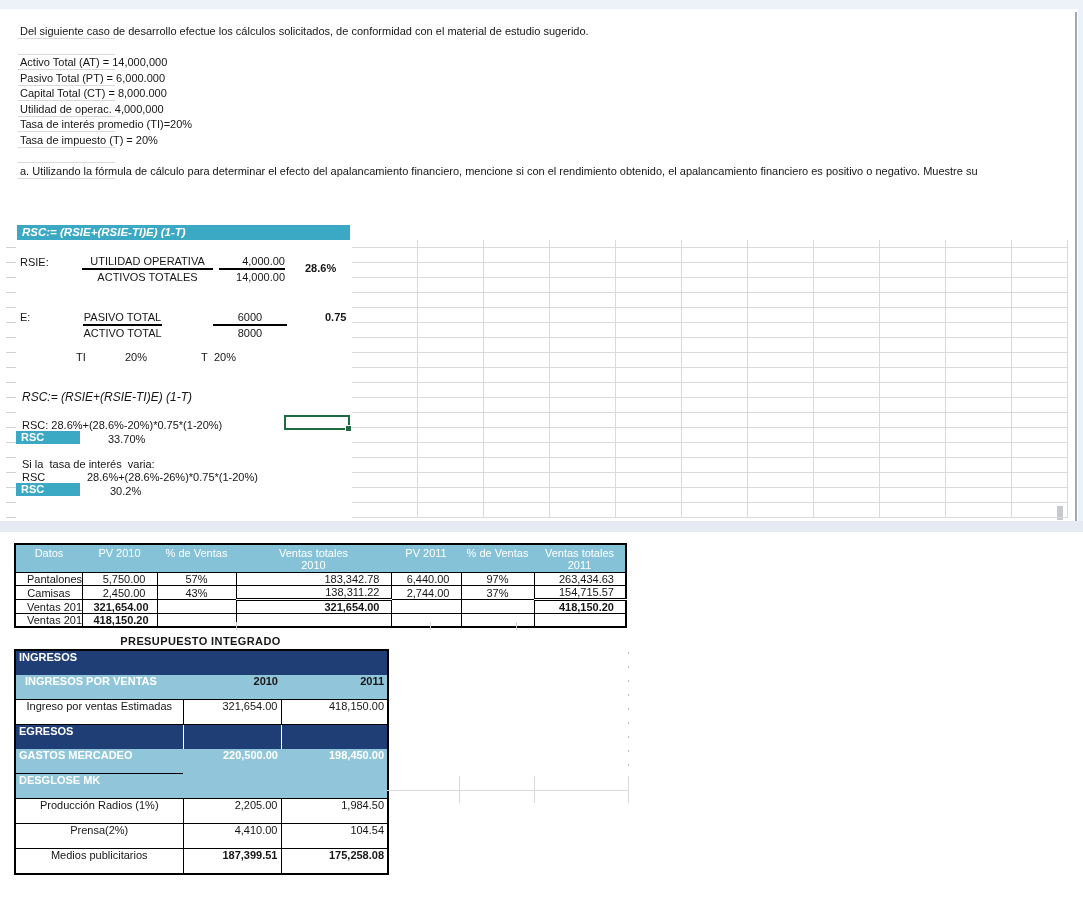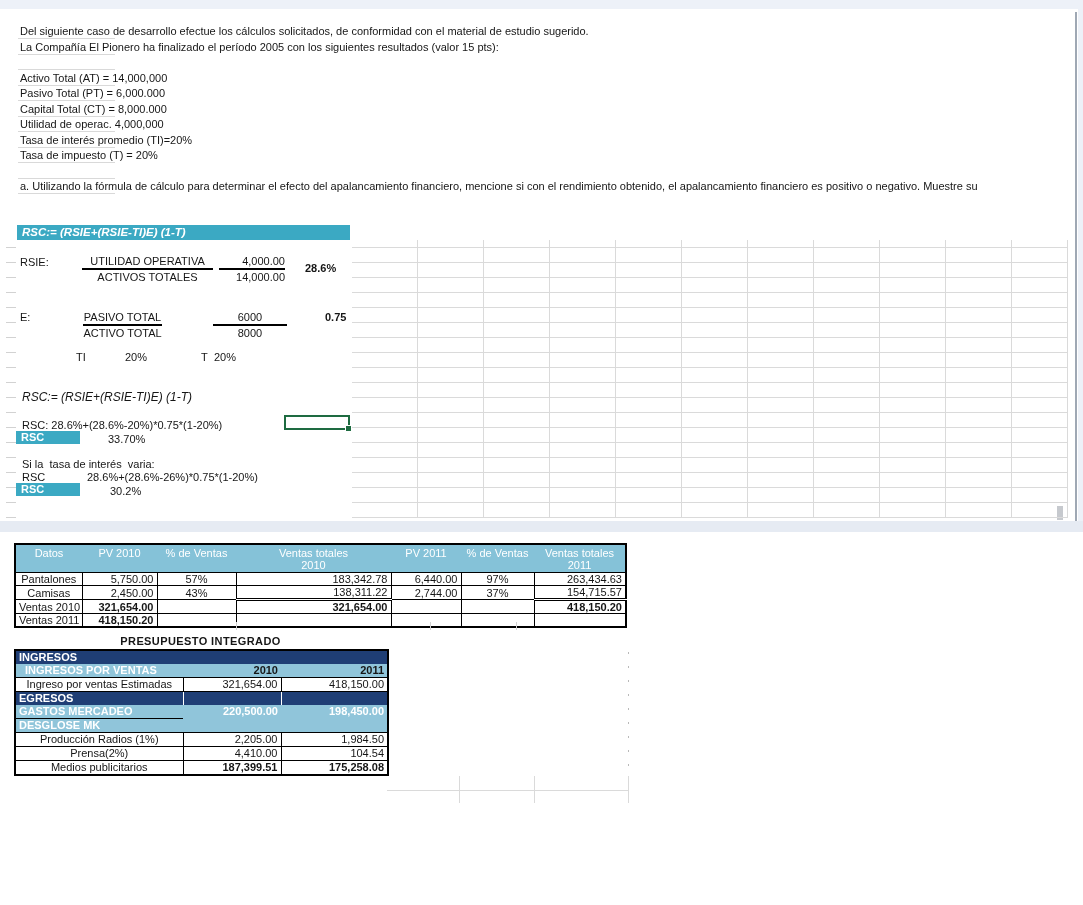--- a/index.html
+++ b/index.html
@@ -40,25 +40,25 @@
   .bold{font-weight:bold;}
   .ital{font-style:italic;}
   .ws{white-space:pre;}
   
   .selbox{left:284px;top:415px;width:66px;height:15px;border:2px solid #1e6b41;box-sizing:border-box;background:transparent;}
   .handle{position:absolute;right:-4px;bottom:-4px;width:5px;height:5px;background:#1e6b41;border:1px solid #fff;}
   
   table{border-collapse:collapse;table-layout:fixed;}
   .t1{left:14px;top:543px;width:611px;border:2px solid #000;}
   .t1 th{background:#85c2d8;color:#fff;font-weight:normal;font-size:11px;vertical-align:top;padding:2px 0 1px;line-height:12px;border:none;height:23px;}
-  .t1 td{border:1px solid #000;height:11px;line-height:11px;padding:1px 3px 0;font-size:11px;overflow:hidden;white-space:nowrap;}
+  .t1 td{border:1px solid #000;height:11px;line-height:11px;padding:1px 11px 0;font-size:11px;overflow:hidden;white-space:nowrap;}
   .dbl{border-bottom:3px double #000 !important;}
   .t2-title{left:14px;top:635px;width:373px;text-align:center;letter-spacing:.4px;font-weight:bold;}
   .t2{left:14px;top:649px;width:373px;border:2px solid #000;}
-  .t2 td{height:11px;line-height:11px;padding:1px 3px 1px;font-size:11px;overflow:hidden;white-space:pre;}
+  .t2 td{height:11px;line-height:11px;padding:1px 3px 12px;font-size:11px;overflow:hidden;white-space:pre;}
   .t2 td.white{border:1px solid #000;}
   .navy{background:#1f3e75;color:#fff;font-weight:bold;}
   .lblue{background:#90c5da;}
   .lblue.wlabel{color:#fff;font-weight:bold;}
   .gap-l{border-left:1px solid #fff;}
   .ul-black{border-bottom:1px solid #000 !important;}
   
   .b-line{left:387px;top:790px;width:242px;height:1px;background:#dadada;}
   .b-tick{width:1px;height:27px;background:#dadada;top:776px;}
   .b-dots{left:628px;top:640px;width:1px;height:136px;
@@ -70,23 +70,20 @@
 
 <div class="abs top-strip"></div>
 <div class="abs right-pale"></div>
 <div class="abs right-line"></div>
 <div class="abs mid-band"></div>
 <div class="abs scroll-frag"></div>
 
 <div class="abs intro">
   <div class="irow">
       <span class="itext">Del siguiente caso de desarrollo efectue los cálculos solicitados, de conformidad con el material de estudio sugerido.</span>
-    </div>
-  <div class="irow">
-      <span class="itext">La Compañía El Pionero ha finalizado el período 2005 con los siguientes resultados (valor 15 pts):</span>
     </div>
   <div class="irow">
       <span class="itext"></span>
     </div>
   <div class="irow">
       <span class="itext">Activo Total (AT) = 14,000,000</span>
     </div>
   <div class="irow">
       <span class="itext">Pasivo Total (PT) = 6,000.000</span>
     </div>

